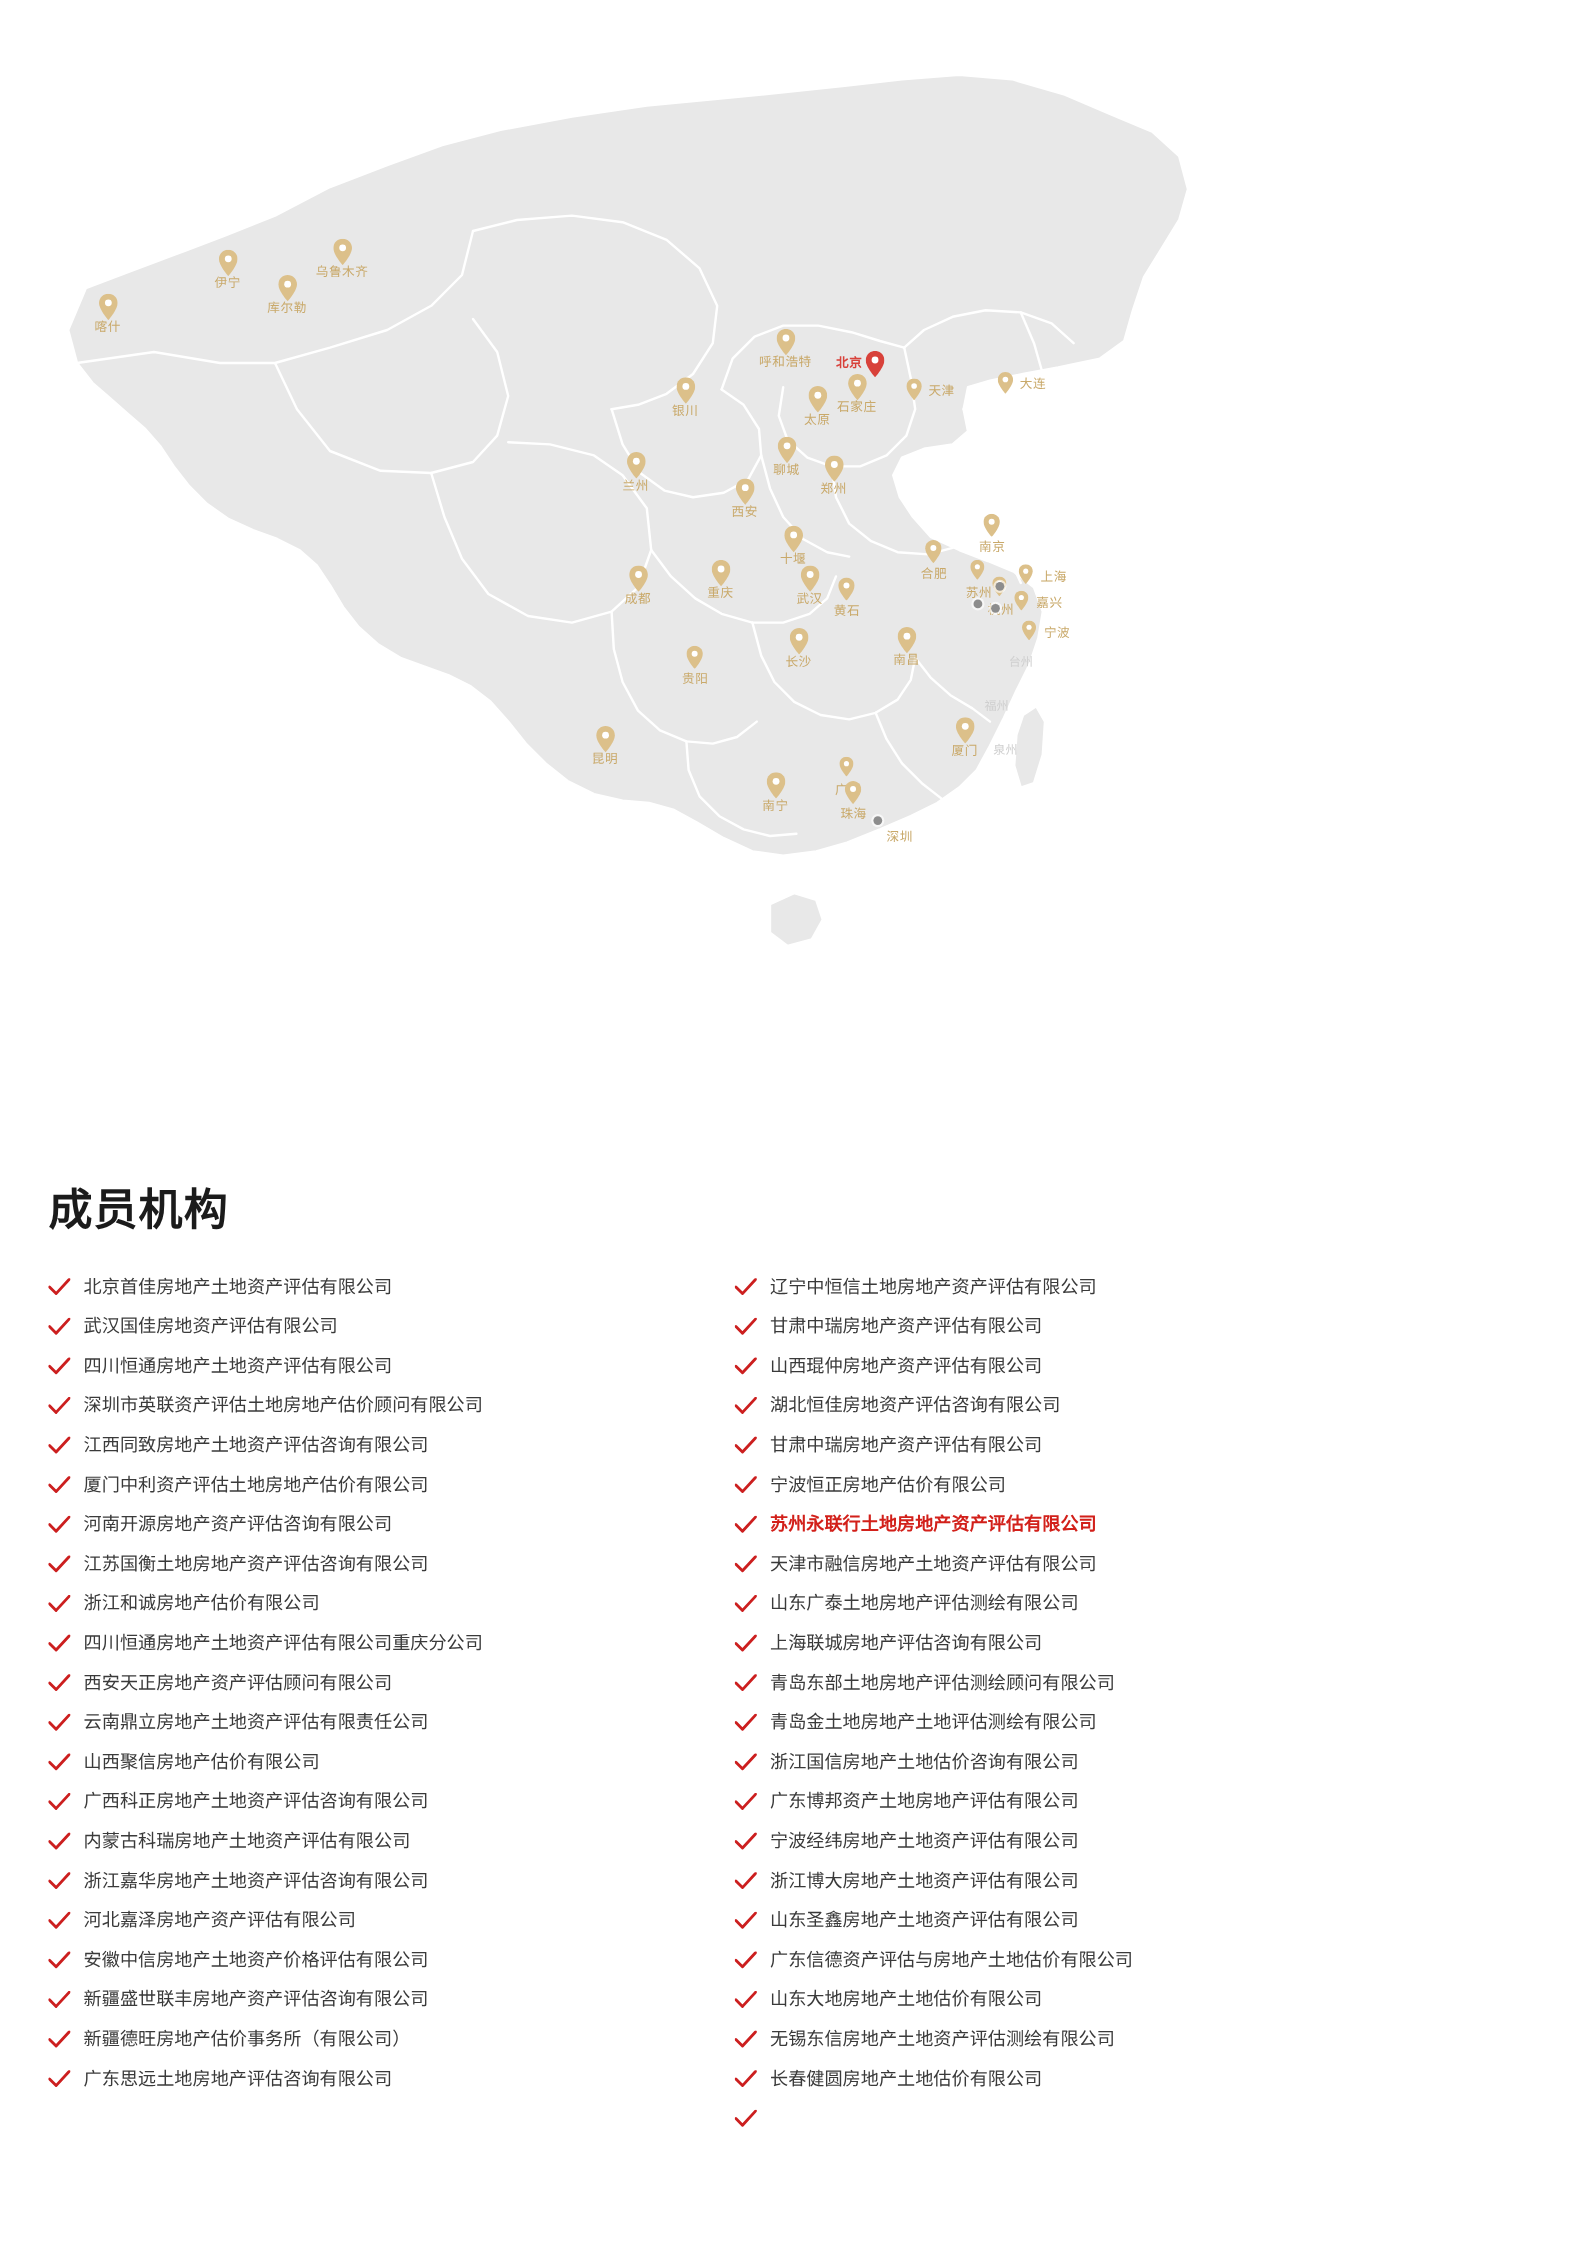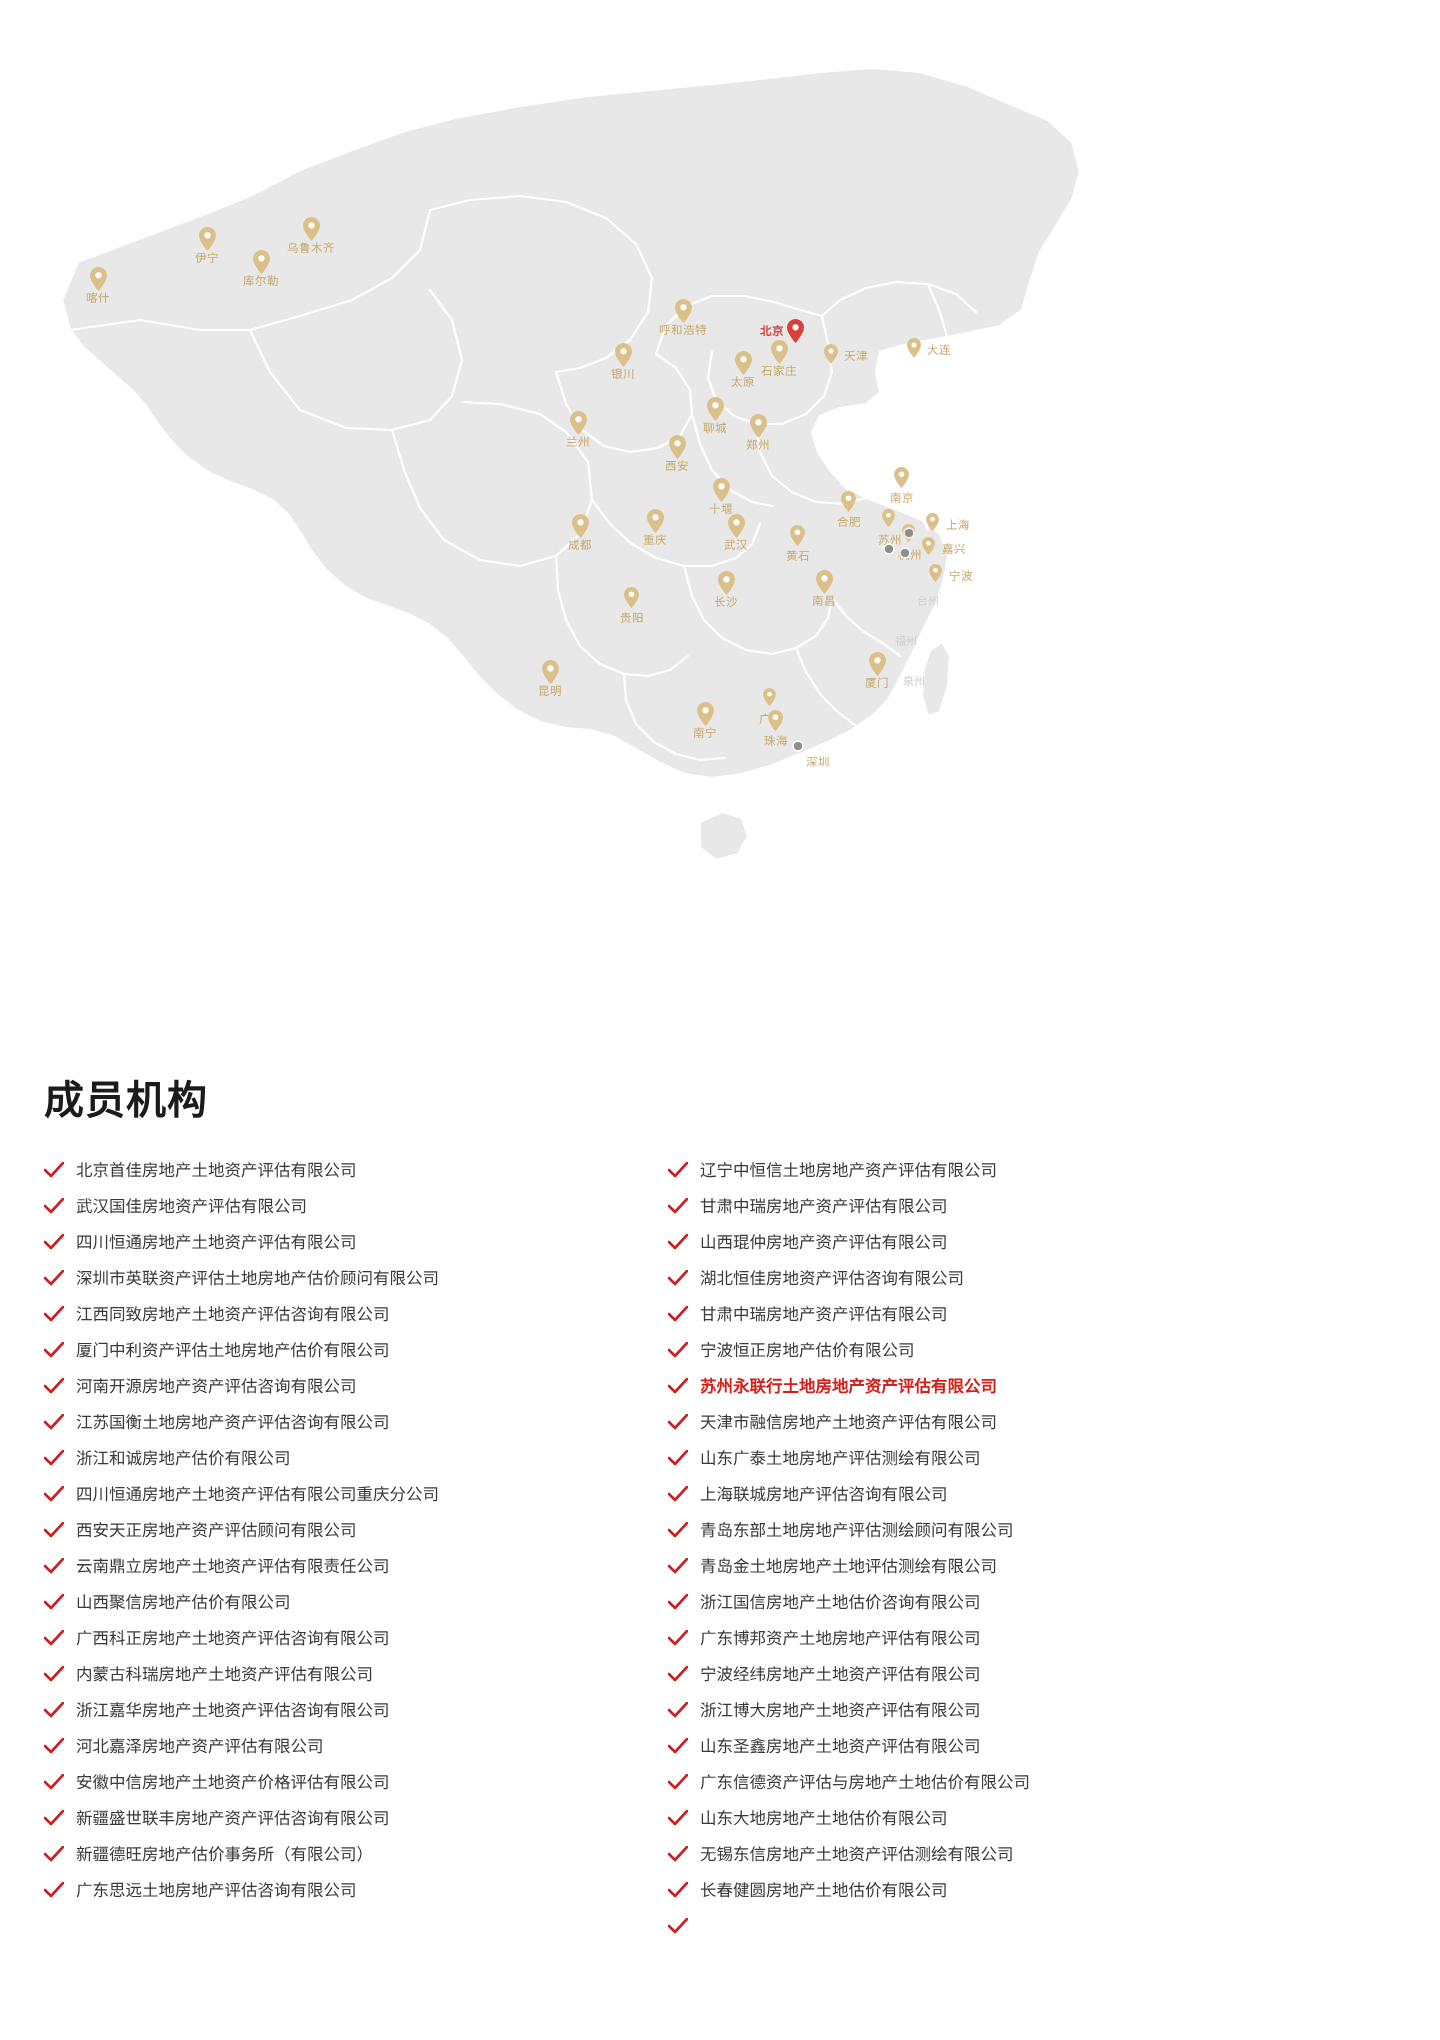--- a/index.html
+++ b/index.html
@@ -209,21 +209,21 @@
   <div class="map-marker" style="left:261px; top:288px;">
     <span class="pin">
       <svg viewBox="0 0 17 24" width="17" height="24">
           <path d="M8.5 0C3.8 0 0 3.8 0 8.5C0 14.5 8.5 24 8.5 24S17 14.5 17 8.5C17 3.8 13.2 0 8.5 0Z" fill="#dcc08a"></path>
           <circle cx="8.5" cy="8.3" r="3.1" fill="#ffffff"></circle>
         </svg>
     </span>
     <span class="marker-label">库尔勒</span>
   </div>
 
-  <div class="map-marker" style="left:683px; top:337px;">
+  <div class="map-marker" style="left:714px; top:337px;">
     <span class="pin">
       <svg viewBox="0 0 17 24" width="17" height="24">
           <path d="M8.5 0C3.8 0 0 3.8 0 8.5C0 14.5 8.5 24 8.5 24S17 14.5 17 8.5C17 3.8 13.2 0 8.5 0Z" fill="#dcc08a"></path>
           <circle cx="8.5" cy="8.3" r="3.1" fill="#ffffff"></circle>
         </svg>
     </span>
     <span class="marker-label">呼和浩特</span>
   </div>
 
   <div class="marker-side marker-hl" style="left:760px; top:331px;">
@@ -429,21 +429,21 @@
   <div class="map-marker" style="left:736px; top:552px;">
     <span class="pin">
       <svg viewBox="0 0 17 24" width="17" height="24">
           <path d="M8.5 0C3.8 0 0 3.8 0 8.5C0 14.5 8.5 24 8.5 24S17 14.5 17 8.5C17 3.8 13.2 0 8.5 0Z" fill="#dcc08a"></path>
           <circle cx="8.5" cy="8.3" r="3.1" fill="#ffffff"></circle>
         </svg>
     </span>
     <span class="marker-label">武汉</span>
   </div>
 
-  <div class="map-marker" style="left:770px; top:563px;margin-left:28px;">
+  <div class="map-marker" style="left:770px; top:563px;">
     <span class="pin">
       <svg viewBox="0 0 17 24" width="15" height="21">
           <path d="M8.5 0C3.8 0 0 3.8 0 8.5C0 14.5 8.5 24 8.5 24S17 14.5 17 8.5C17 3.8 13.2 0 8.5 0Z" fill="#dcc08a"></path>
           <circle cx="8.5" cy="8.3" r="3.1" fill="#ffffff"></circle>
         </svg>
     </span>
     <span class="marker-label">黄石</span>
   </div>
 
   <div class="map-marker" style="left:726px; top:609px;">

